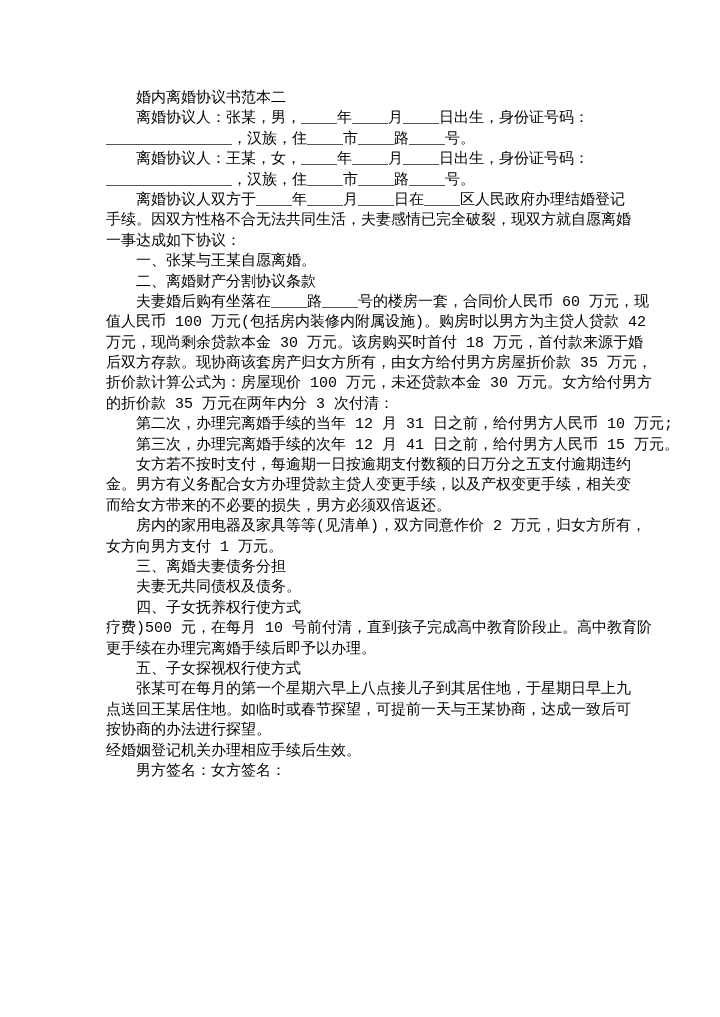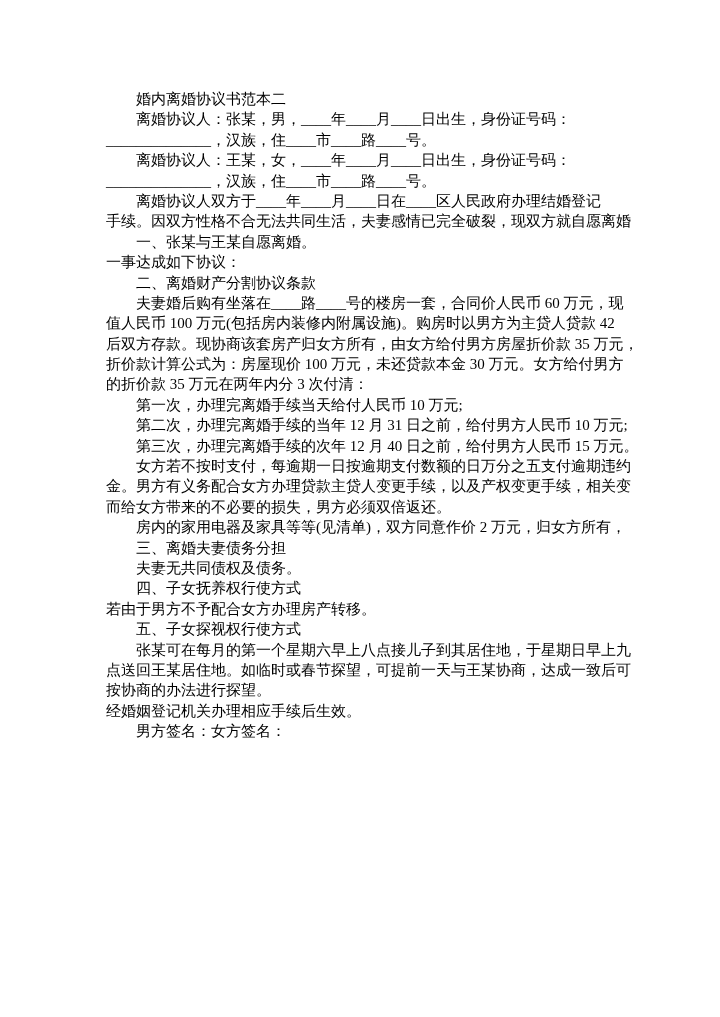--- a/index.html
+++ b/index.html
@@ -6,21 +6,21 @@
     margin: 0;
     padding: 0;
     background: #ffffff;
   }
   .page {
     position: relative;
     width: 720px;
     height: 1017px;
     background: #ffffff;
     overflow: hidden;
-    font-family: Liberation Serif, serif;
+    font-family: Liberation Mono, monospace;
     color: #000000;
   }
   .doc {
     position: absolute;
     left: 106px;
     top: 89px;
     width: 548px;
   }
   .doc-line {
     font-size: 15px;
@@ -38,39 +38,41 @@
 
 <div class="page">
   <div class="doc">
       <div class="doc-line indent">婚内离婚协议书范本二</div>
       <div class="doc-line indent">离婚协议人：张某，男，____年____月____日出生，身份证号码：</div>
       <div class="doc-line">______________，汉族，住____市____路____号。</div>
       <div class="doc-line indent">离婚协议人：王某，女，____年____月____日出生，身份证号码：</div>
       <div class="doc-line">______________，汉族，住____市____路____号。</div>
       <div class="doc-line indent">离婚协议人双方于____年____月____日在____区人民政府办理结婚登记</div>
       <div class="doc-line">手续。因双方性格不合无法共同生活，夫妻感情已完全破裂，现双方就自愿离婚</div>
+      <div class="doc-line">一事达成如下协议：</div>
       <div class="doc-line indent">一、张某与王某自愿离婚。</div>
-      <div class="doc-line">一事达成如下协议：</div>
       <div class="doc-line indent">二、离婚财产分割协议条款</div>
       <div class="doc-line indent">夫妻婚后购有坐落在____路____号的楼房一套，合同价人民币 60 万元，现</div>
       <div class="doc-line">值人民币 100 万元(包括房内装修内附属设施)。购房时以男方为主贷人贷款 42</div>
+      <div class="doc-line">万元，现尚剩余贷款本金 30 万元。该房购买时首付 18 万元，首付款来源于婚</div>
       <div class="doc-line">后双方存款。现协商该套房产归女方所有，由女方给付男方房屋折价款 35 万元，</div>
       <div class="doc-line">折价款计算公式为：房屋现价 100 万元，未还贷款本金 30 万元。女方给付男方</div>
       <div class="doc-line">的折价款 35 万元在两年内分 3 次付清：</div>
-      <div class="doc-line indent">第一次，办理完离婚手续当天给付人民币 10 万元;</div>
       <div class="doc-line indent">第二次，办理完离婚手续的当年 12 月 31 日之前，给付男方人民币 10 万元;</div>
-      <div class="doc-line indent">第三次，办理完离婚手续的次年 12 月 40 日之前，给付男方人民币 15 万元。</div>
+      <div class="doc-line indent">第三次，办理完离婚手续的次年 12 月 41 日之前，给付男方人民币 15 万元。</div>
       <div class="doc-line indent">女方若不按时支付，每逾期一日按逾期支付数额的日万分之五支付逾期违约</div>
       <div class="doc-line">金。男方有义务配合女方办理贷款主贷人变更手续，以及产权变更手续，相关变</div>
       <div class="doc-line">而给女方带来的不必要的损失，男方必须双倍返还。</div>
       <div class="doc-line indent">房内的家用电器及家具等等(见清单)，双方同意作价 2 万元，归女方所有，</div>
+      <div class="doc-line">女方向男方支付 1 万元。</div>
       <div class="doc-line indent">三、离婚夫妻债务分担</div>
       <div class="doc-line indent">夫妻无共同债权及债务。</div>
       <div class="doc-line indent">四、子女抚养权行使方式</div>
-      <div class="doc-line">若由于男方不予配合女方办理房产转移。</div>
+      <div class="doc-line">疗费)500 元，在每月 10 号前付清，直到孩子完成高中教育阶段止。高中教育阶</div>
+      <div class="doc-line">更手续在办理完离婚手续后即予以办理。</div>
       <div class="doc-line indent">五、子女探视权行使方式</div>
       <div class="doc-line indent">张某可在每月的第一个星期六早上八点接儿子到其居住地，于星期日早上九</div>
       <div class="doc-line">点送回王某居住地。如临时或春节探望，可提前一天与王某协商，达成一致后可</div>
       <div class="doc-line">按协商的办法进行探望。</div>
       <div class="doc-line">经婚姻登记机关办理相应手续后生效。</div>
       <div class="doc-line indent">男方签名：女方签名：</div>
     </div>
 </div>
 
 </body></html>

